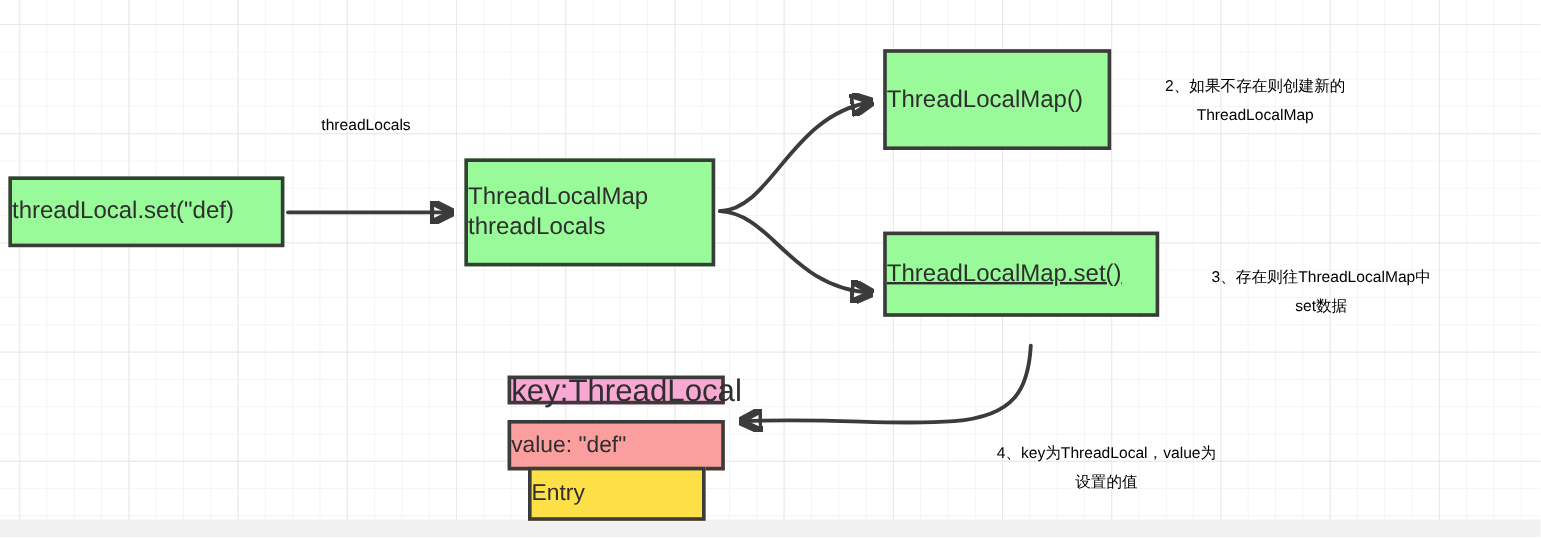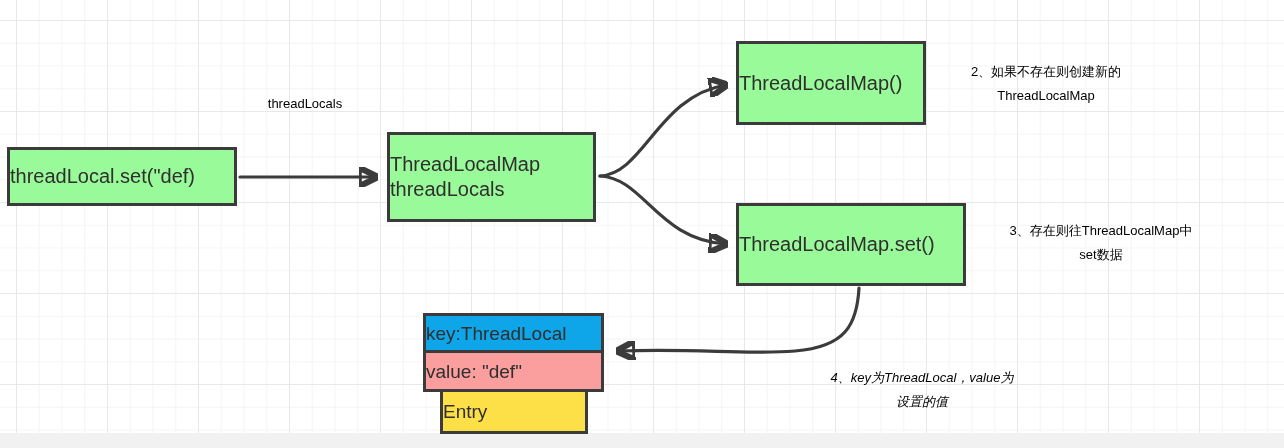--- a/index.html
+++ b/index.html
@@ -43,38 +43,38 @@
     text-align: center;
     font-size: 20px;
     line-height: 25px;
     color: #2f2f2f;
   }
   .node.green { background: #99fa99; }
 
   .node-caller   { left: 7px;   top: 147px; width: 230px; height: 59px; }
   .node-field    { left: 387px; top: 132px; width: 209px; height: 90px; }
   .node-ctor     { left: 736px; top: 41px;  width: 190px; height: 84px; }
-  .node-set      { left: 736px; top: 203px; width: 230px; height: 83px; }
+  .node-set      { left: 736px; top: 193px; width: 230px; height: 71px; text-decoration: underline; }
 
-  .node-key      { left: 423px; top: 313px; width: 181px; height: 40px; background: #0ea5e9; font-size: 19px; }
+  .node-key      { left: 423px; top: 313px; width: 181px; height: 24px; background: #f9a8d4; font-size: 26px; }
   .node-value    { left: 423px; top: 350px; width: 181px; height: 42px; background: #fb9e9e; font-size: 19px; }
   .node-entry    { left: 440px; top: 389px; width: 148px; height: 45px; background: #fde047; font-size: 19px; }
 
   .annotation {
     position: absolute;
     text-align: center;
     font-size: 13px;
     line-height: 24px;
     color: #000000;
     white-space: nowrap;
   }
   .annotation-1 { left: 160px; top: 92px;  width: 290px; }
   .annotation-2 { left: 896px; top: 60px;  width: 300px; }
   .annotation-3 { left: 931px; top: 219px; width: 340px; }
-  .annotation-4 { left: 762px; top: 366px; width: 320px; font-style: italic; }
+  .annotation-4 { left: 762px; top: 366px; width: 320px; }
 
   .arrow-layer {
     position: absolute;
     left: 0; top: 0;
     pointer-events: none;
   }
   .arrow-layer path {
     fill: none;
     stroke: #3b3b3b;
     stroke-width: 3.2;

